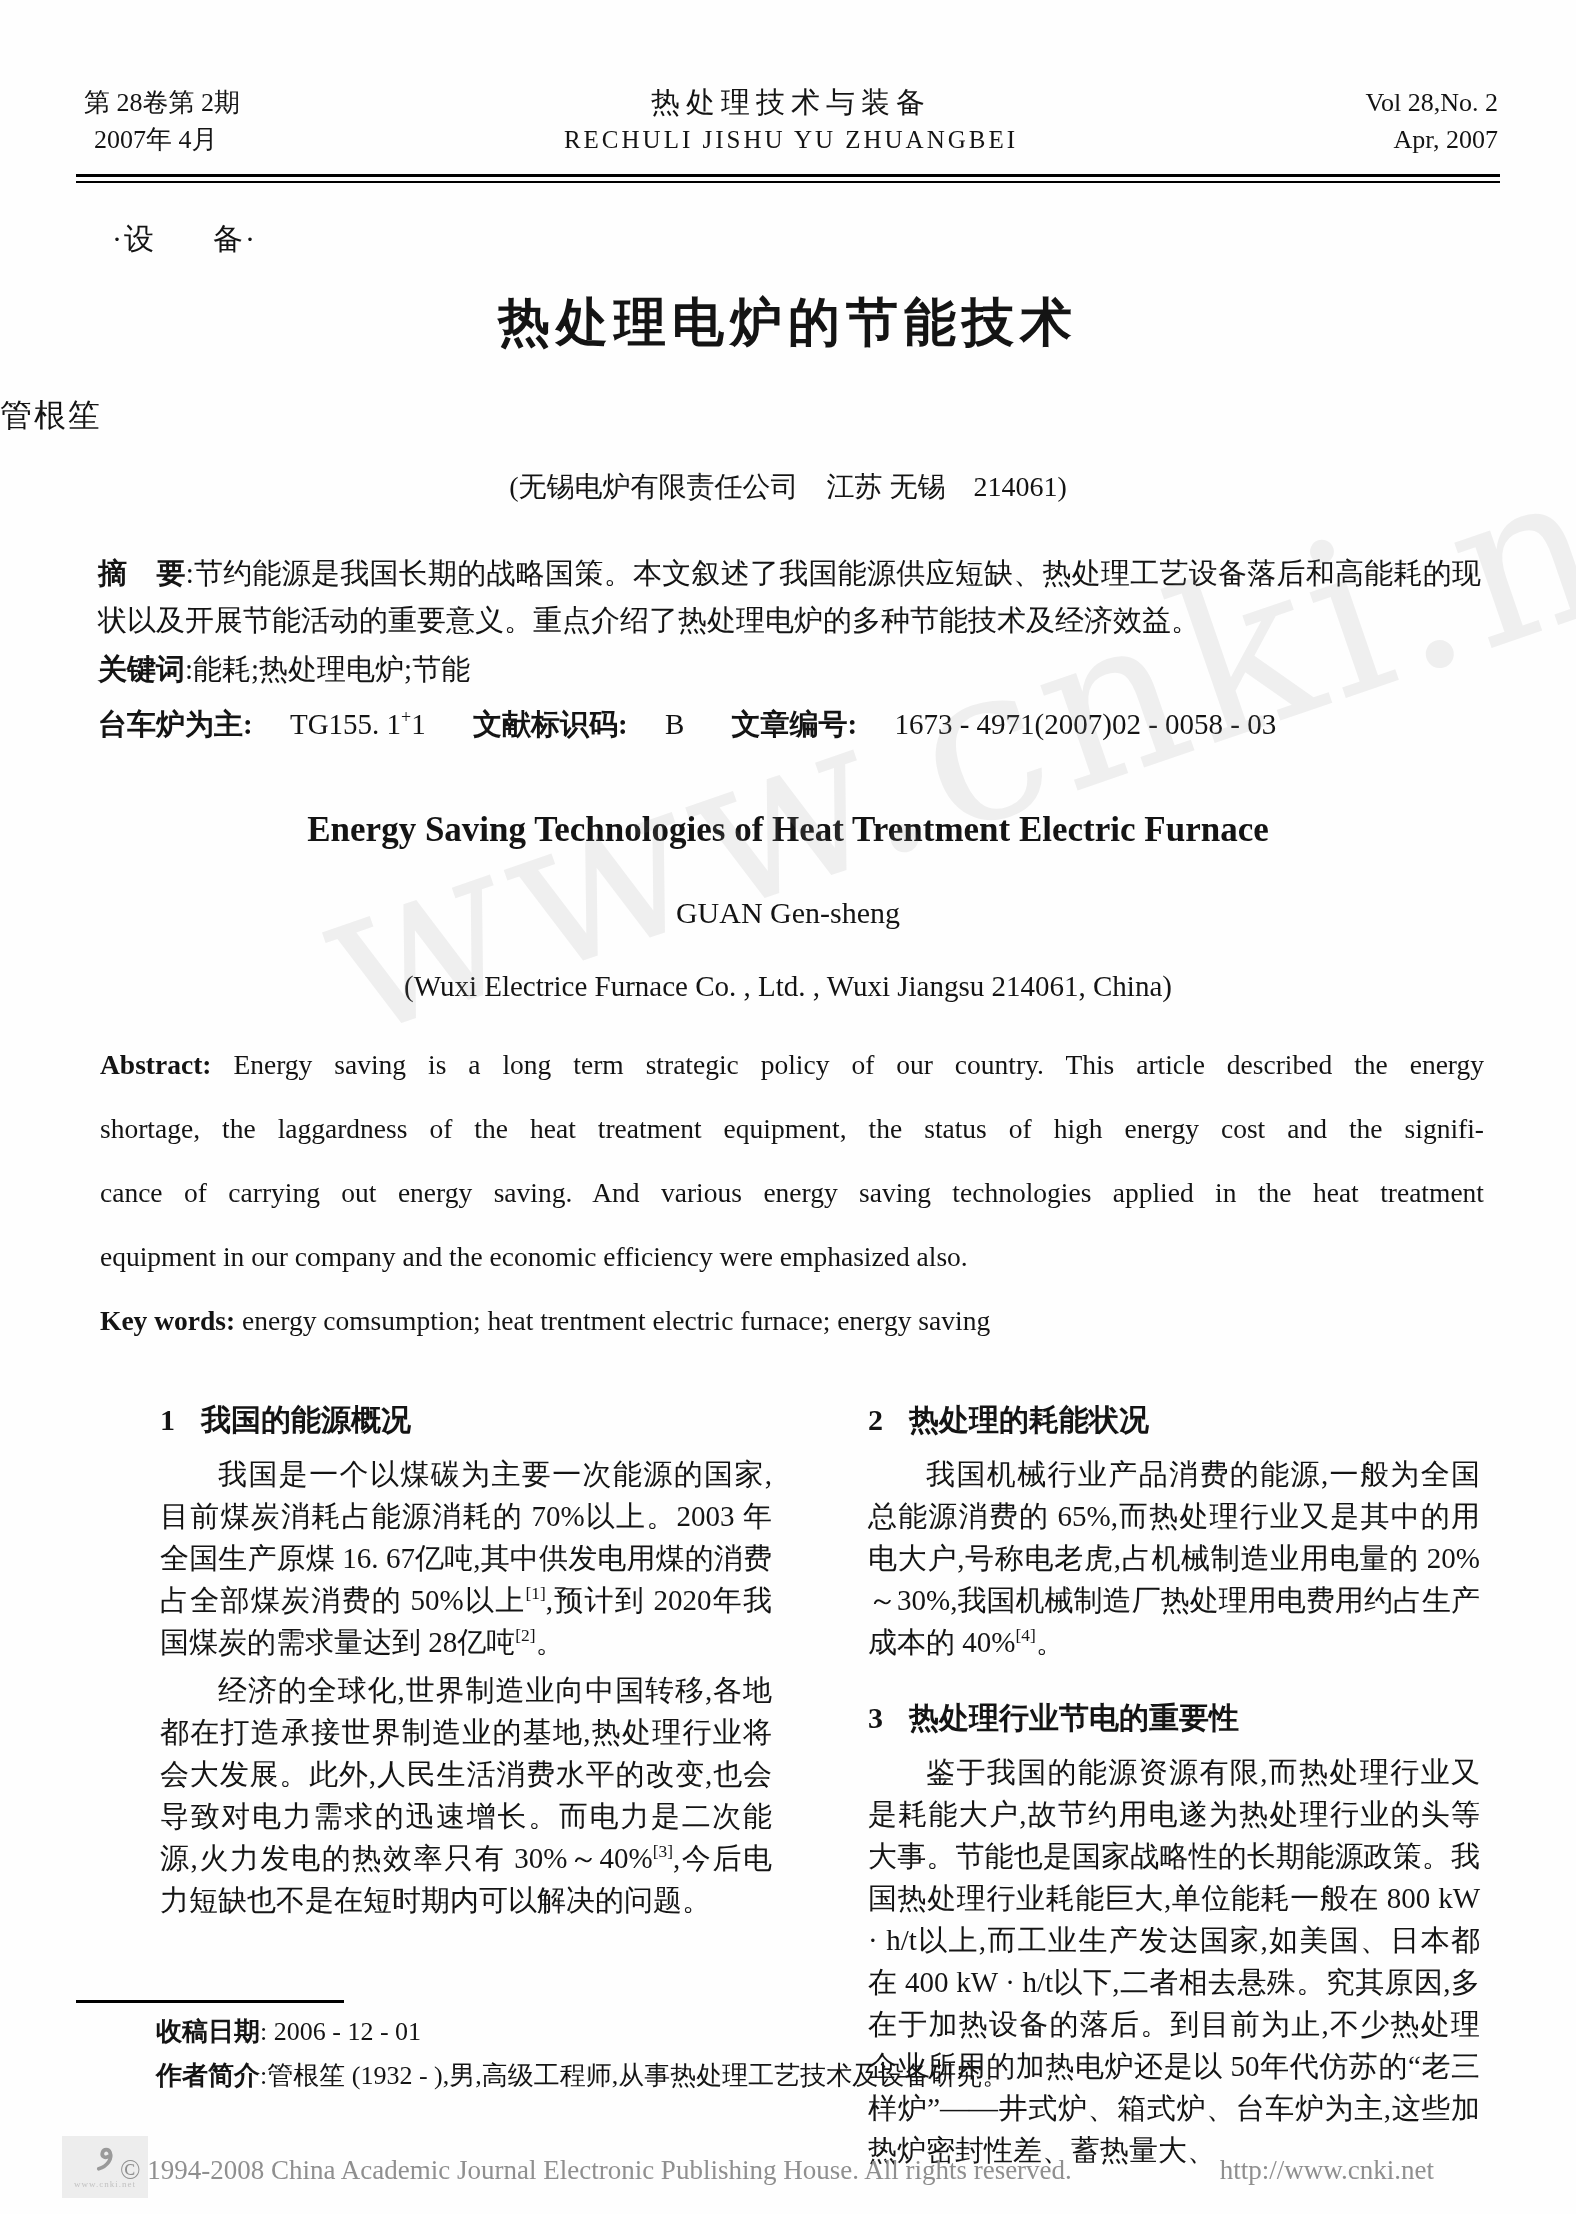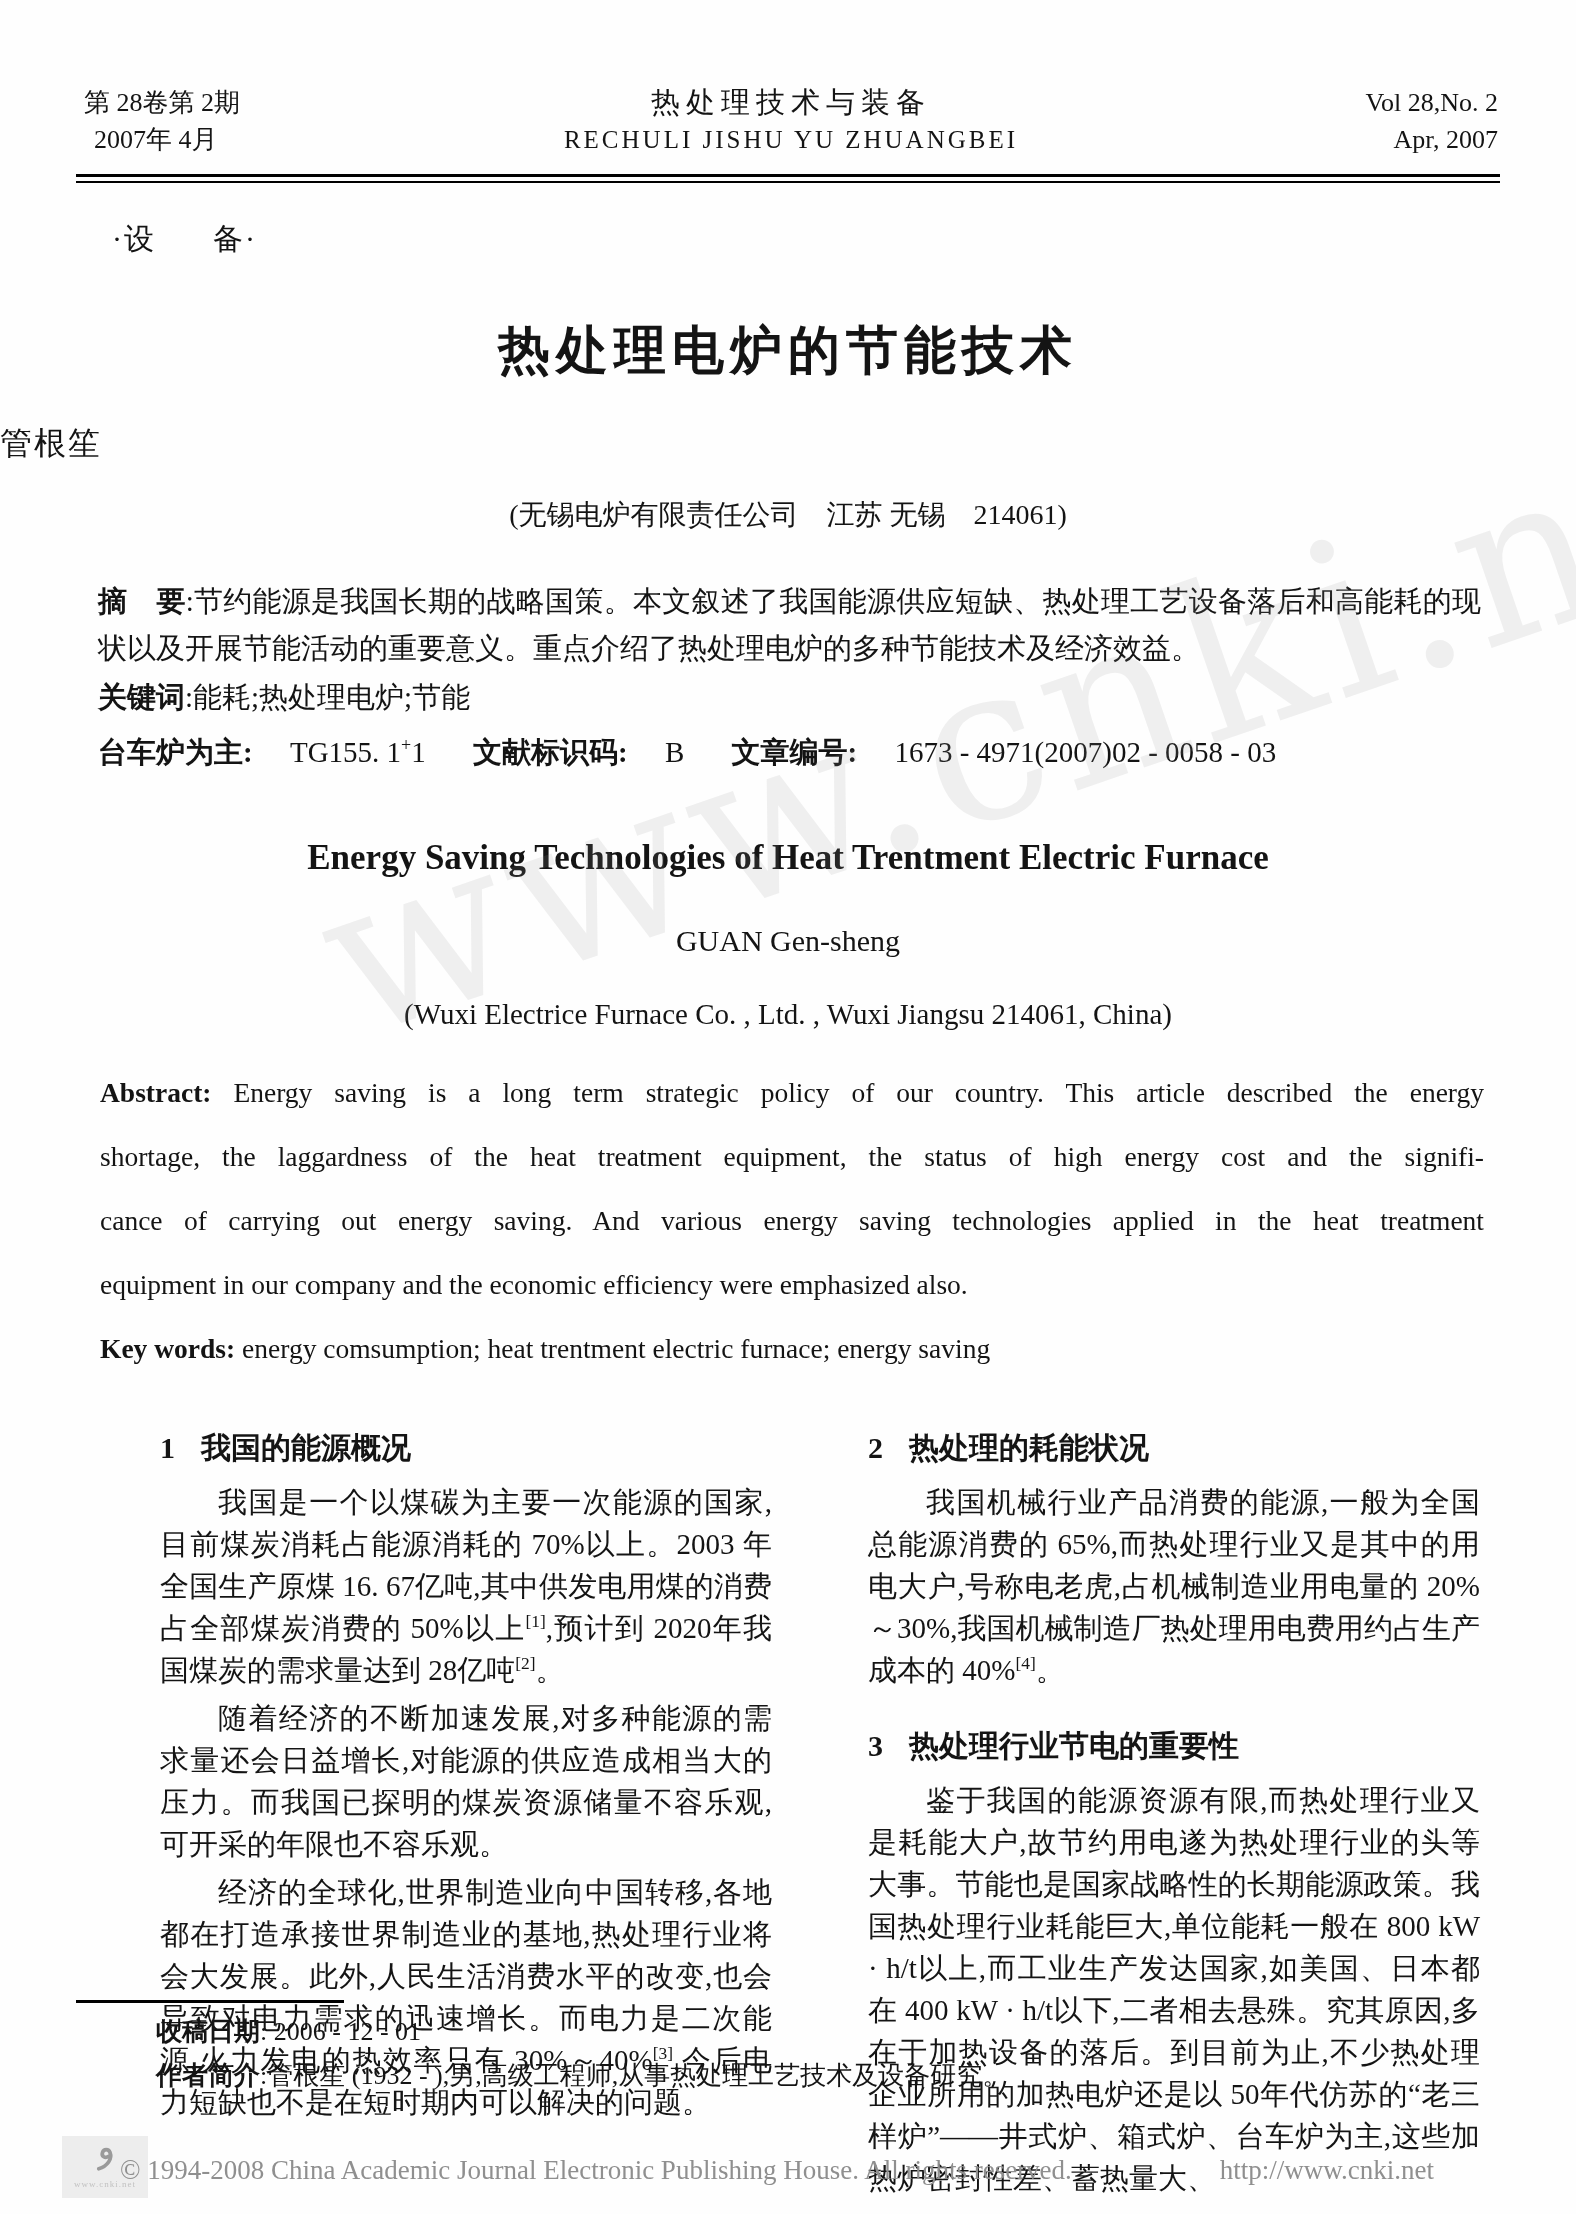--- a/index.html
+++ b/index.html
@@ -26,21 +26,21 @@
   .jh-left .l2 { padding-left:10px; }
   .jh-center{ flex:1; text-align:center; }
   .jh-center .jtitle  { font-size:29px; letter-spacing:6px; }
   .jh-center .jpinyin { font-size:25px; letter-spacing:3px; }
   .jh-right { width:300px; text-align:right; }
   .rule-wrap { margin:16px 76px 0; }
   .rule-a { height:3px; background:#000; }
   .rule-b { height:2px; background:#000; margin-top:4px; }
   
   .col-label { margin:36px 0 0 112px; font-size:30px; letter-spacing:2px; white-space:pre; }
-  .zh-title  { margin-top:56px; text-align:center; font-size:52px; font-weight:700; letter-spacing:6px; }
+  .zh-title  { margin-top:28px; text-align:center; font-size:52px; font-weight:700; letter-spacing:6px; }
   .zh-author { margin-top:36px; font-size:32px; letter-spacing:2px; }
   .zh-affil  { margin-top:30px; text-align:center; font-size:28px; }
   .zh-abs-block { margin:44px 95px 0 98px; font-size:29px; line-height:47px; }
   .zh-abs { text-align:justify; }
   .lbl { font-weight:700; }
   .zh-kw  { margin-top:2px; }
   .zh-clc { margin-top:8px; }
   .zh-clc b { font-weight:700; }
   .gap1 { margin-left:30px; }
   .gap2 { margin-left:40px; }
@@ -138,21 +138,20 @@
     <div class="en-line just">shortage, the laggardness of the heat treatment equipment, the status of high energy cost and the signifi-</div>
     <div class="en-line just">cance of carrying out energy saving. And various energy saving technologies applied in the heat treatment</div>
     <div class="en-line">equipment in our company and the economic efficiency were emphasized also.</div>
     <div class="en-line"><b>Key words:</b> <span>energy comsumption;  heat trentment electric furnace;  energy saving</span></div>
   </div>
 
   <div class="columns">
     <div class="col">
       <div class="sec-h"><span class="sec-no">1</span><span>我国的能源概况</span></div>
       <p class="para">我国是一个以煤碳为主要一次能源的国家,目前煤炭消耗占能源消耗的 70%以上。2003 年全国生产原煤 16. 67亿吨,其中供发电用煤的消费占全部煤炭消费的 50%以上<sup class="ref">[1]</sup>,预计到 2020年我国煤炭的需求量达到 28亿吨<sup class="ref">[2]</sup>。</p>
-      <p class="para">随着经济的不断加速发展,对多种能源的需求量还会日益增长,对能源的供应造成相当大的压力。而我国已探明的煤炭资源储量不容乐观,可开采的年限也不容乐观。</p>
       <p class="para">经济的全球化,世界制造业向中国转移,各地都在打造承接世界制造业的基地,热处理行业将会大发展。此外,人民生活消费水平的改变,也会导致对电力需求的迅速增长。而电力是二次能源,火力发电的热效率只有 30%～40%<sup class="ref">[3]</sup>,今后电力短缺也不是在短时期内可以解决的问题。</p>
     </div>
     <div class="col">
       <div class="sec-h"><span class="sec-no">2</span><span>热处理的耗能状况</span></div>
       <p class="para">我国机械行业产品消费的能源,一般为全国总能源消费的 65%,而热处理行业又是其中的用电大户,号称电老虎,占机械制造业用电量的 20%～30%,我国机械制造厂热处理用电费用约占生产成本的 40%<sup class="ref">[4]</sup>。</p>
       <div class="sec-h sec-h-gap"><span class="sec-no">3</span><span>热处理行业节电的重要性</span></div>
       <p class="para">鉴于我国的能源资源有限,而热处理行业又是耗能大户,故节约用电遂为热处理行业的头等大事。节能也是国家战略性的长期能源政策。我国热处理行业耗能巨大,单位能耗一般在 800 kW · h/t以上,而工业生产发达国家,如美国、日本都在 400 kW · h/t以下,二者相去悬殊。究其原因,多在于加热设备的落后。到目前为止,不少热处理企业所用的加热电炉还是以 50年代仿苏的“老三样炉”——井式炉、箱式炉、台车炉为主,这些加热炉密封性差、蓄热量大、</p>
     </div>
   </div>
 

